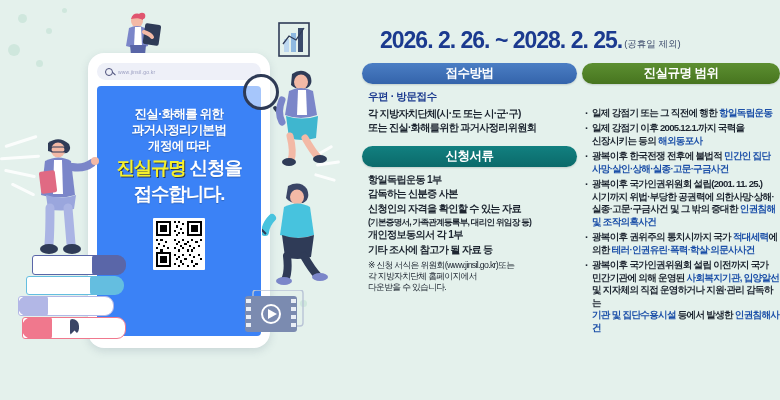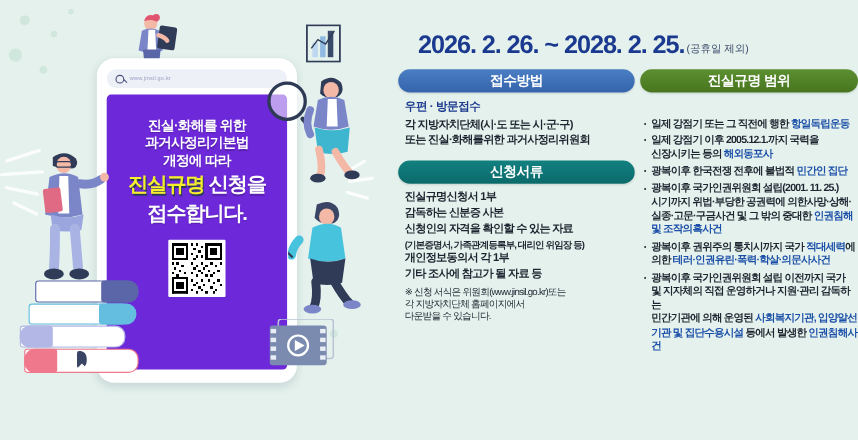--- a/index.html
+++ b/index.html
@@ -26,21 +26,21 @@
   .urlbar {
     position:absolute; left:9px; top:10px; width:164px; height:17px;
     background:#eef0f8; border-radius:9px; display:flex; align-items:center; gap:5px; padding:0 8px;
   }
   .url-magnifier { width:8px; height:8px; border:1.4px solid #4a4e7a; border-radius:50%; position:relative; flex:none; }
   .url-magnifier::after { content:""; position:absolute; width:3.5px; height:1.4px; background:#4a4e7a; transform:rotate(45deg); right:-3px; bottom:0px; }
   .url-text { font-size:5px; color:#9a9ec0; letter-spacing:.2px; white-space:nowrap; }
 
   .screen {
     position:absolute; left:9px; top:33px; width:164px; height:250px;
-    background:#6d28d9; border-radius:4px; overflow:hidden;
+    background:#3b82f6; border-radius:4px; overflow:hidden;
     display:flex; flex-direction:column; align-items:center;
   }
   .screen-lines { margin-top:20px; text-align:center; line-height:1.28; }
   .sl { color:#ffffff; font-weight:bold; font-size:12.5px; letter-spacing:-.7px; text-shadow:0 1px 1px rgba(0,0,0,.22); }
   .sl-big { font-size:18.5px; letter-spacing:-1.2px; margin-top:2px; }
   .hl { color:#f5f02a; text-shadow:1px 1px 0 #2c3a57; }
   .qr { margin-top:13px; width:52px; height:52px; background:#fff; padding:3px; border-radius:1px; }
   .qr svg { display:block; }
 
   
@@ -344,21 +344,21 @@
       <div class="body-block">
         <div class="sub-head">우편 · 방문접수</div>
         <div class="plain-line">각 지방자치단체(시·도 또는 시·군·구)</div>
         <div class="plain-line">또는 진실·화해를위한 과거사정리위원회</div>
       </div>
 
       <div class="banner banner-teal" style="margin-top:11px;">
         <span>신청서류</span>
       </div>
       <div class="body-block">
-        <div class="doc-line">진실규명신청서 1부</div>
+        <div class="doc-line">항일독립운동 1부</div>
         <div class="doc-line">감독하는 신분증 사본</div>
         <div class="doc-line">신청인의 자격을 확인할 수 있는 자료</div>
         <div class="doc-sub">(기본증명서, 가족관계등록부, 대리인 위임장 등)</div>
         <div class="doc-line">개인정보동의서 각 1부</div>
         <div class="doc-line">기타 조사에 참고가 될 자료 등</div>
         <div class="foot-note">※ 신청 서식은 위원회(www.jinsil.go.kr)또는</div>
         <div class="foot-note" style="margin-top:0">각 지방자치단체 홈페이지에서</div>
         <div class="foot-note" style="margin-top:0">다운받을 수 있습니다.</div>
       </div>
     </div>
@@ -370,34 +370,35 @@
       <div class="bullet-list" id="scope-list">
           <div class="bullet-item">
             <span class="ind"><span>일제 강점기 또는 그 직전에 행한 </span><span class="em">항일독립운동</span></span>
           </div>
           <div class="bullet-item">
             <span class="ind"><span>일제 강점기 이후 2005.12.1.까지 국력을</span></span>
             <span class="ind"><span>신장시키는 등의 </span><span class="em">해외동포사</span></span>
           </div>
           <div class="bullet-item">
             <span class="ind"><span>광복이후 한국전쟁 전후에 불법적 </span><span class="em">민간인 집단</span></span>
+            <span class="ind"><span class="em">사망·살인·상해·실종·고문·구금사건</span></span>
           </div>
           <div class="bullet-item">
             <span class="ind"><span>광복이후 국가인권위원회 설립(2001. 11. 25.)</span></span>
             <span class="ind"><span>시기까지 위법·부당한 공권력에 의한사망·상해·</span></span>
             <span class="ind"><span>실종·고문·구금사건 및 그 밖의 중대한 </span><span class="em">인권침해</span></span>
             <span class="ind"><span class="em">및 조작의혹사건</span></span>
           </div>
           <div class="bullet-item">
             <span class="ind"><span>광복이후 권위주의 통치시까지 국가 </span><span class="em">적대세력</span><span>에</span></span>
             <span class="ind"><span>의한 </span><span class="em">테러·인권유린·폭력·학살·의문사사건</span></span>
           </div>
           <div class="bullet-item">
             <span class="ind"><span>광복이후 국가인권위원회 설립 이전까지 국가</span></span>
+            <span class="ind"><span>민간기관에 의해 운영된 </span><span class="em">사회복지기관, 입양알선</span></span>
             <span class="ind"><span>및 지자체의 직접 운영하거나 지원·관리 감독하는</span></span>
-            <span class="ind"><span>민간기관에 의해 운영된 </span><span class="em">사회복지기관, 입양알선</span></span>
             <span class="ind"><span class="em">기관 및 집단수용시설</span><span> 등에서 발생한 </span><span class="em">인권침해사건</span></span>
           </div>
         </div>
     </div>
 
   </div>
 </div>
 
 </body></html>

